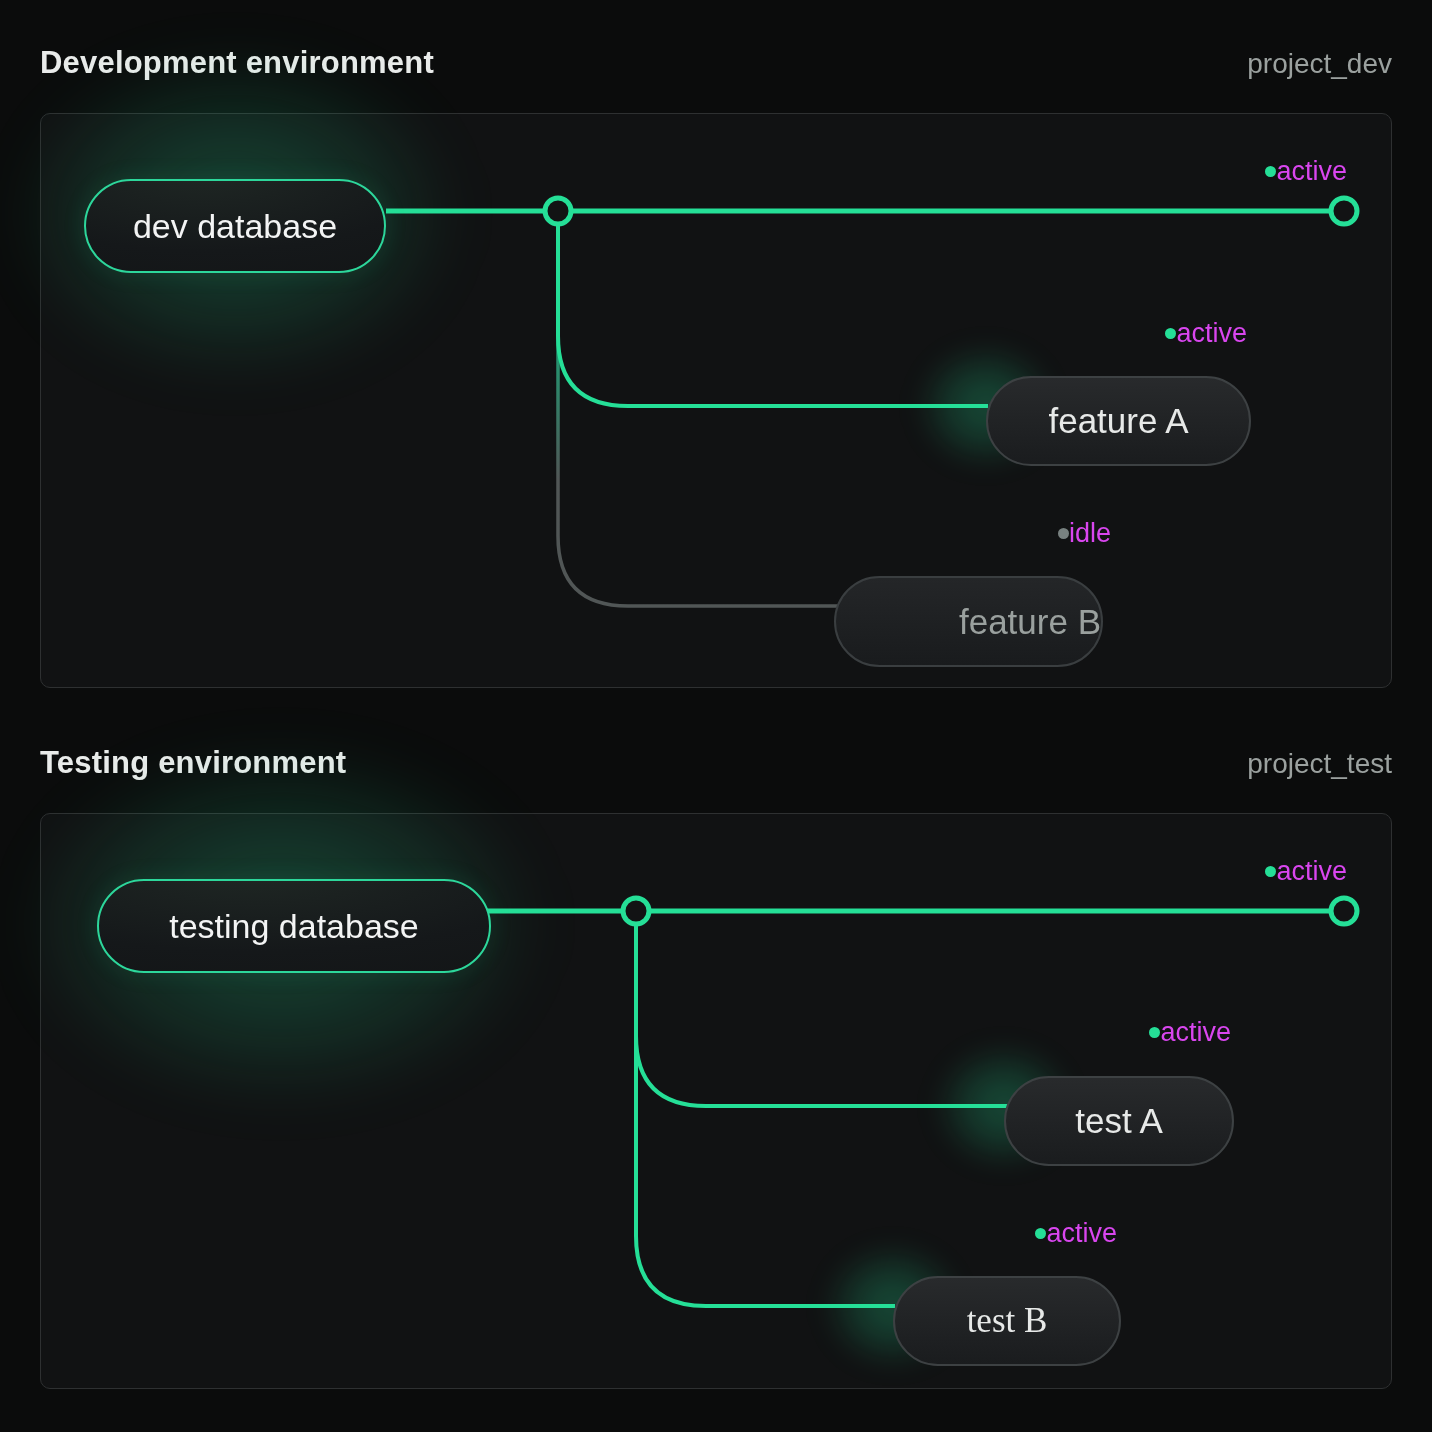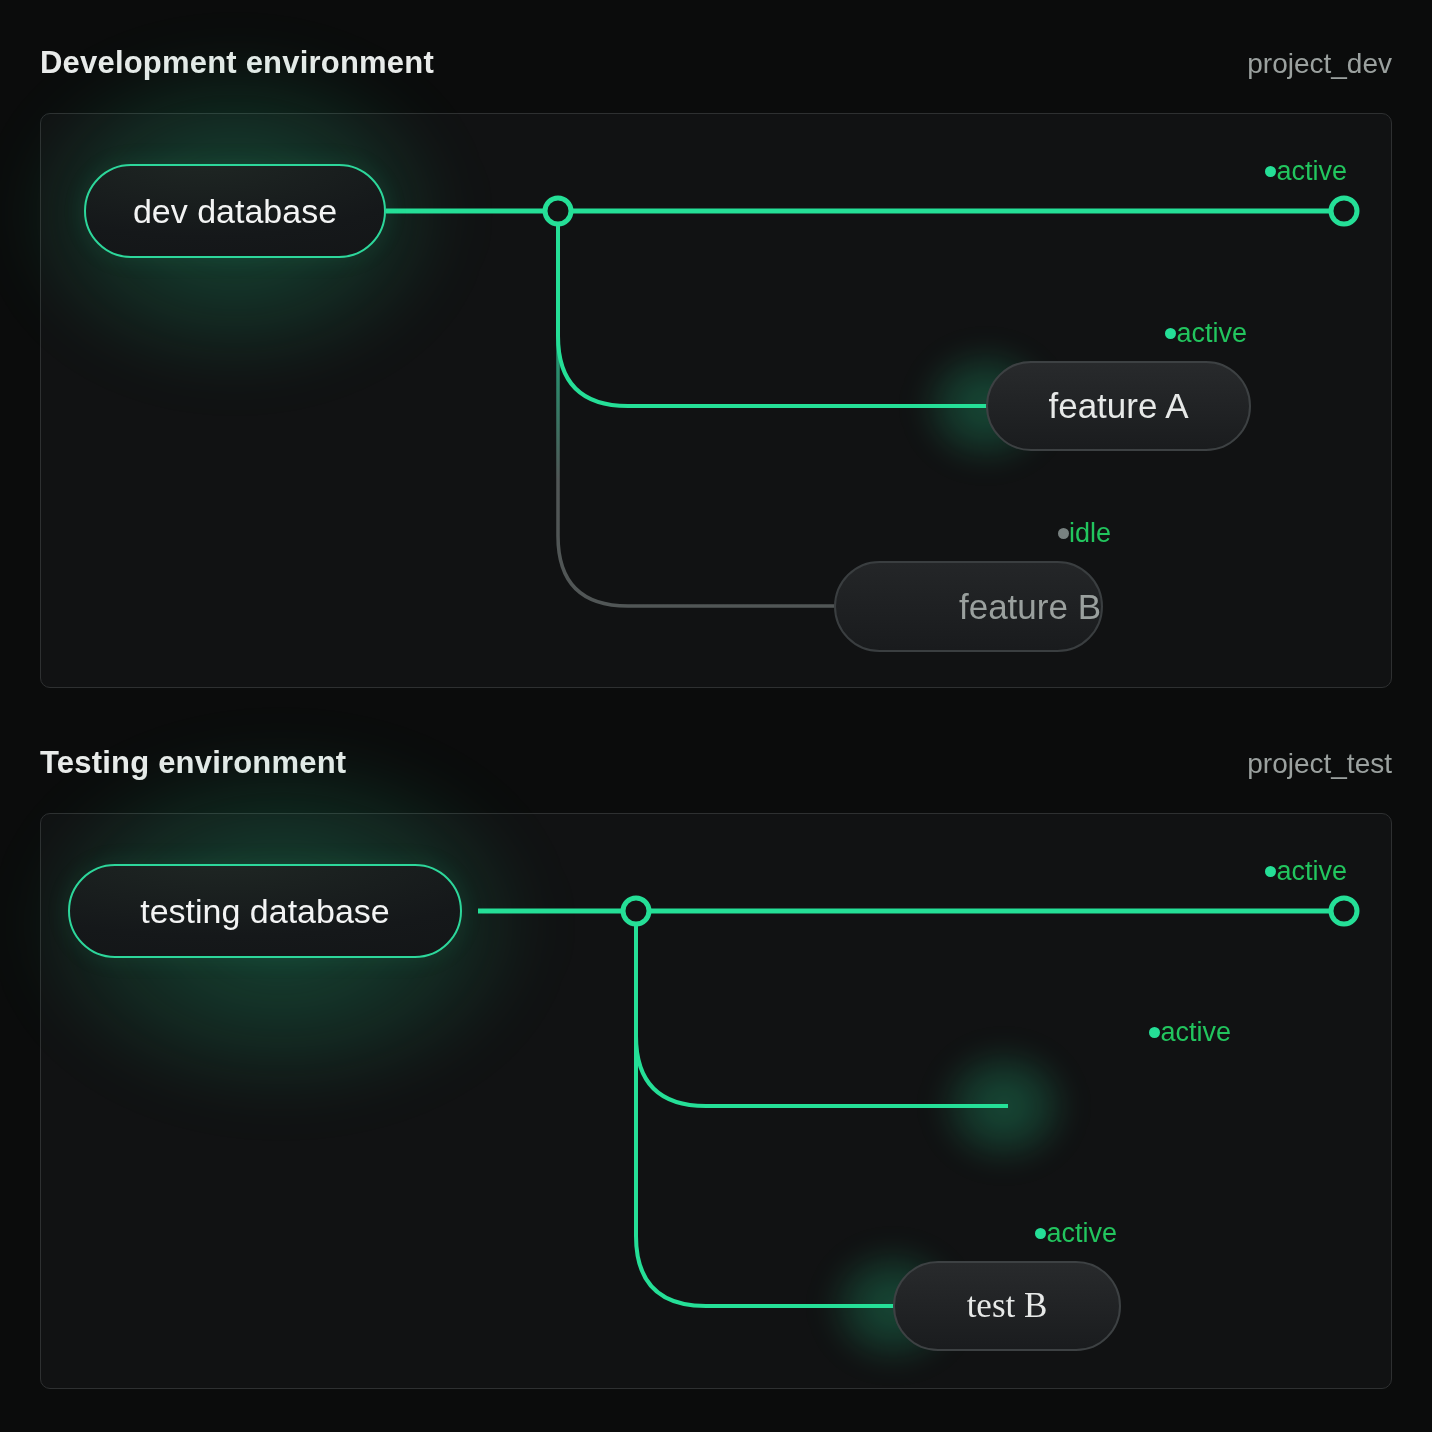--- a/index.html
+++ b/index.html
@@ -60,20 +60,21 @@
     filter: blur(14px);
     background: radial-gradient(closest-side, rgba(37,223,151,0.30), rgba(37,223,151,0.12) 55%, rgba(37,223,151,0) 75%);
   }
   .pill {
     position: absolute;
     display: flex;
     align-items: center;
     justify-content: center;
     border-radius: 48px;
     white-space: nowrap;
+    margin-top: 15px;
   }
   .pill-db {
     background: radial-gradient(140% 160% at 40% -10%, #1f2724 0%, #15181a 55%, #121415 100%);
     border: 2px solid #2dd79b;
     color: #f3f4f4;
     font-size: 34px;
     box-shadow: 0 0 24px rgba(37,223,151,0.10);
   }
   .pill-branch {
     background: linear-gradient(180deg, #282a2c 0%, #1a1c1e 100%);
@@ -85,21 +86,21 @@
     background: linear-gradient(180deg, #242628 0%, #191b1d 100%);
     border-color: #3a3e40;
     color: #9aa09e;
     justify-content: flex-end;
   }
   .status {
     position: absolute;
     display: flex;
     align-items: center;
     font-size: 27px;
-    color: #22c55e;
+    color: #d946ef;
     line-height: 30px;
   }
   .status .dot {
     width: 11px;
     height: 11px;
     border-radius: 50%;
     flex: 0 0 auto;
   }
   .dot.active { background: #25df97; }
   .dot.idle   { background: #788180; }
@@ -182,24 +183,27 @@
 
         <path d="M595,97 V422 Q595,492 665,492 H854" fill="none" stroke="#25df97" stroke-width="4"></path>
 
         <path d="M595,97 V222 Q595,292 665,292 H967" fill="none" stroke="#25df97" stroke-width="4"></path>
 
         <path d="M437,97 H1303" fill="none" stroke="#25df97" stroke-width="5"></path>
         <circle cx="595" cy="97" r="13" fill="#121314" stroke="#25df97" stroke-width="5"></circle>
         <circle cx="1303" cy="97" r="13" fill="#121314" stroke="#25df97" stroke-width="5"></circle>
       </svg>
 
-      <div class="pill pill-db" style="left:27px; top:50px; width:394px; height:94px;text-align:right;">
+      <div class="pill pill-db" style="left:56px; top:50px; width:394px; height:94px;text-align:right;">
         <span>testing database</span>
       </div>
 
+      <div class="pill pill-branch" style="left:963px; top:247px; width:230px; height:90px;">
+        <span>test A</span>
+      </div>
 
       <div class="pill pill-branch" style="left:852px; top:447px; width:228px; height:90px;font-family:Liberation Serif, serif;">
         <span>test B</span>
       </div>
 
       <div class="status" style="right:44px; top:42px;">
         <span class="dot active"></span>
         <span>active</span>
       </div>
       <div class="status" style="right:160px; top:203px;">

